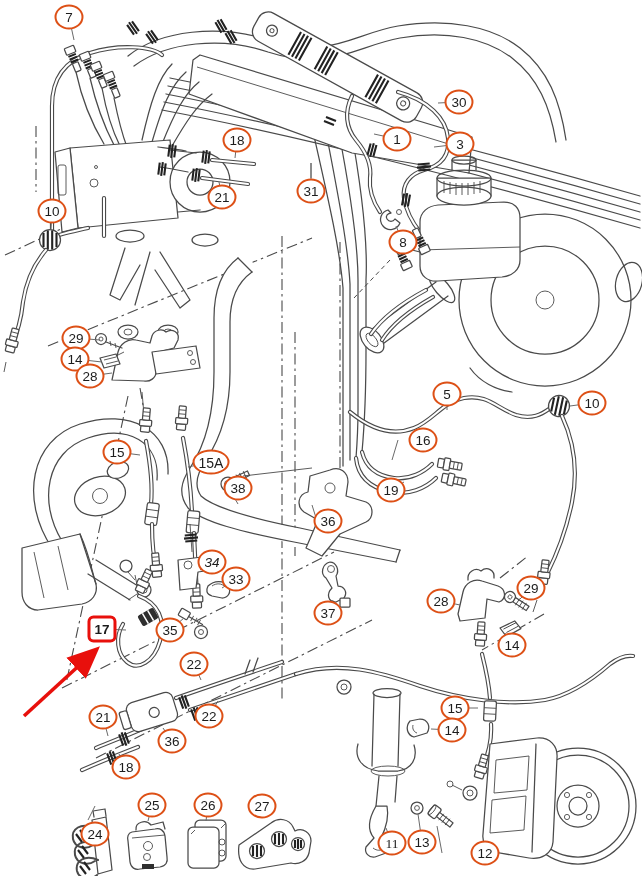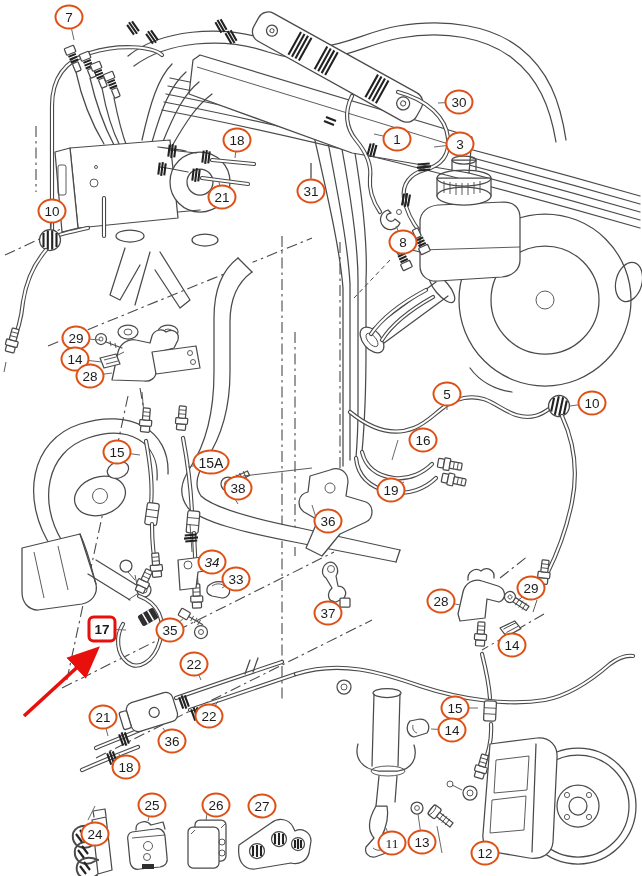--- a/index.html
+++ b/index.html
@@ -546,15 +546,15 @@
     <div class="callout" style="left: 209px; top: 716px;">22</div>
     <div class="callout" style="left: 172px; top: 741px;">36</div>
     <div class="callout" style="left: 126px; top: 767px;">18</div>
     <div class="callout" style="left: 455px; top: 708px;">15</div>
     <div class="callout" style="left: 452px; top: 730px;">14</div>
     <div class="callout" style="left: 392px; top: 843px; font-family: Liberation Serif, serif;">11</div>
     <div class="callout" style="left: 422px; top: 842px;">13</div>
     <div class="callout" style="left: 442px; top: 853px; margin-left: 43px;">12</div>
     <div class="callout" style="left: 95px; top: 806px; margin-top: 28px;">24</div>
     <div class="callout" style="left: 152px; top: 805px;">25</div>
-    <div class="callout" style="left: 216px; top: 805px;">26</div>
+    <div class="callout" style="left: 208px; top: 805px;">26</div>
     <div class="callout" style="left: 262px; top: 806px;">27</div>
   </div>
 
 </body></html>

